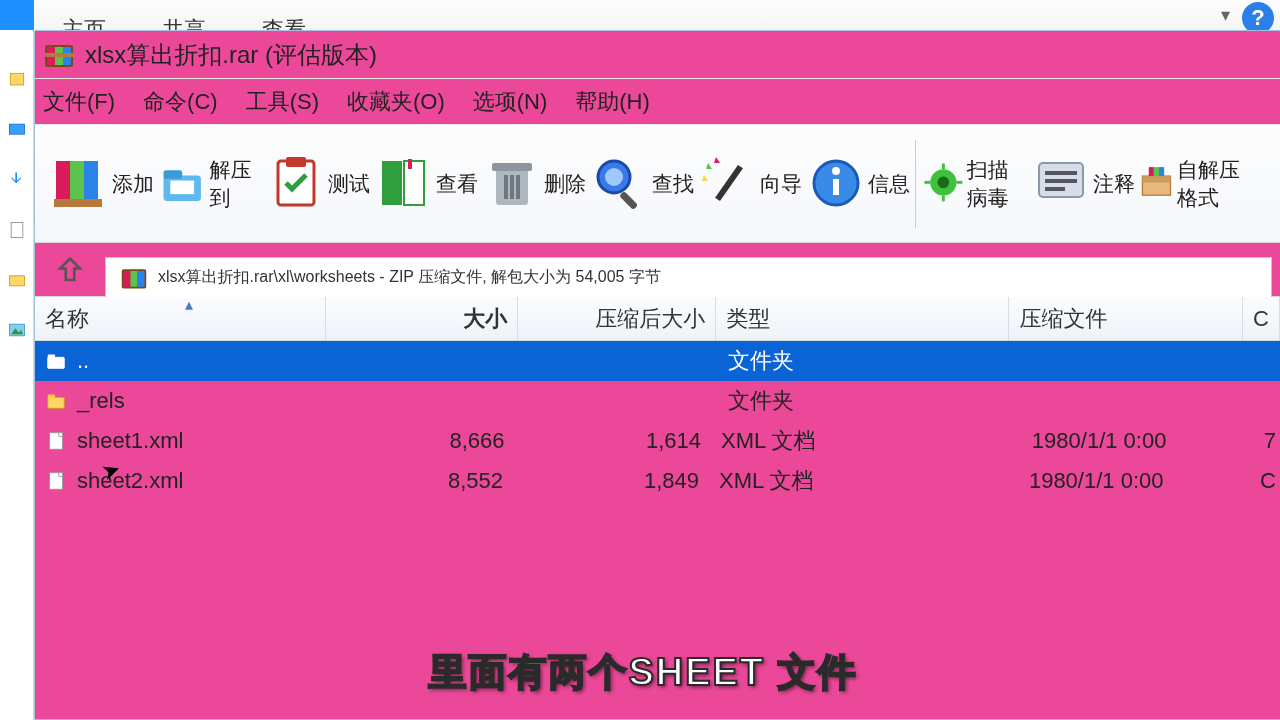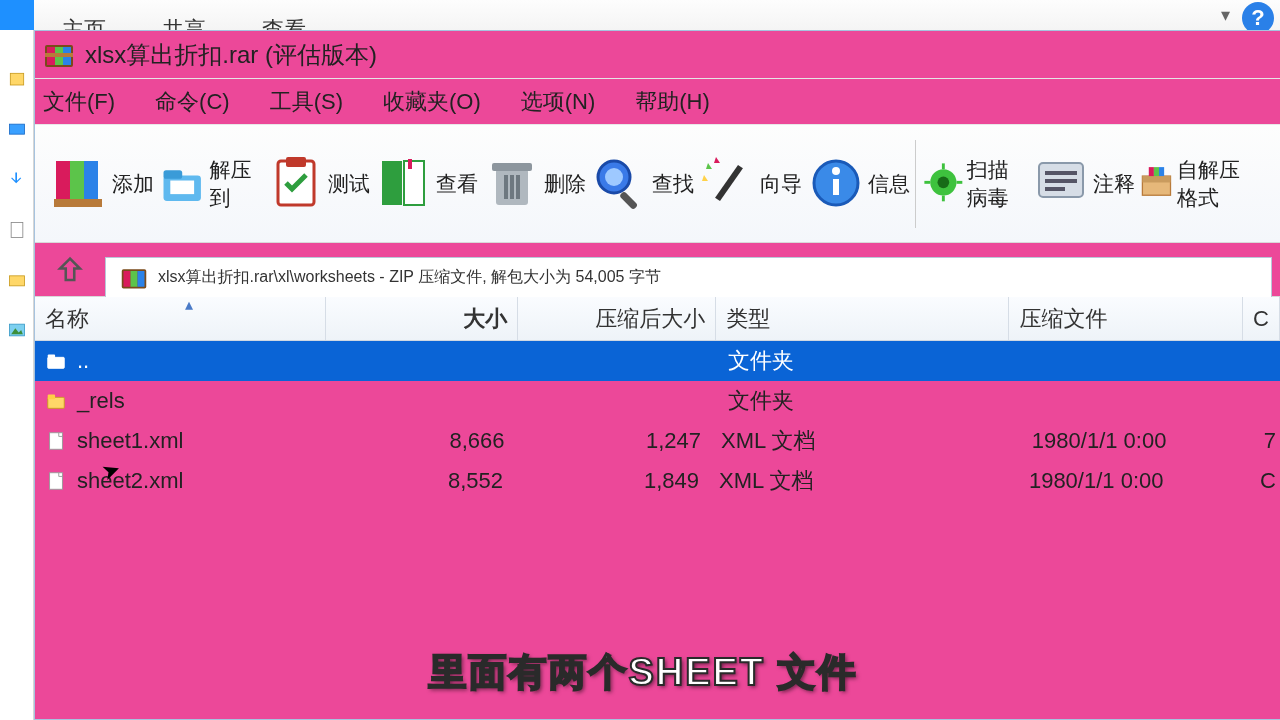--- a/index.html
+++ b/index.html
@@ -8,21 +8,21 @@
 .outer-tabs { height: 46px; background: linear-gradient(#fdfdfd,#f0f0f0); display: flex; align-items: flex-end; font-size: 22px; border-bottom: 1px solid #ddd; padding-left: 34px; }
 .outer-tabs .tab { padding: 0 28px; color: #333; cursor: pointer; }
 .outer-left-edge { position:absolute; left:0; top:0; width:34px; height:30px; background:#1e90ff; }
 
 .winrar-window { position:absolute; left:34px; top:30px; right:0; bottom:0; background:#ec4899; border:1px solid #a6c3df; border-right:none; }
 
 .title-bar { height:48px; display:flex; align-items:center; padding:0 8px; border-bottom:1px solid #e5e5e5; }
 .title-bar .app-icon { width:32px; height:32px; margin-right:10px; }
 .title-bar .title-text { font-size:24px; color:#222; }
 
-.menu-bar { height:46px; display:flex; align-items:center; padding:0 8px; gap:40px; font-size:22px; color:#222; border-bottom:1px solid #e8e8e8; }
+.menu-bar { height:46px; display:flex; align-items:center; padding:0 8px; gap:28px; font-size:22px; color:#222; border-bottom:1px solid #e8e8e8; }
 .menu-bar .menu-item { cursor:pointer; }
 
 .toolbar { height:118px; display:flex; align-items:center; padding:0 12px; border-bottom:1px solid #d9d9d9; background:linear-gradient(#fdfdfd,#f4f7fb); }
 .tool-btn { display:flex; flex-direction:row; align-items:center; justify-content:center; width:108px; height:100%; cursor:pointer; font-size:21px; color:#222; }
 .tool-btn .icon-holder { width:64px; height:64px; display:flex; align-items:center; justify-content:center; margin-bottom:2px; }
 .tool-sep { width:1px; height:88px; background:#ccc; margin:0 4px; }
 
 .path-bar { height:54px; display:flex; align-items:center; border-bottom:1px solid #d8d8d8; }
 .up-btn { width:70px; height:100%; display:flex; align-items:center; justify-content:center; cursor:pointer; }
 .path-box { flex:1; height:42px; margin:16px 8px 0 0; background:#fff; border:1px solid #b8c7d8; display:flex; align-items:center; padding:0 14px; font-size:16px; color:#333; }
@@ -300,21 +300,21 @@
       </div>
       <div class="row">
         <div class="cell name">
           <span class="row-icon"><svg viewBox="0 0 24 24">
               <rect x="5" y="3" width="14" height="18" fill="#fff" stroke="#999"></rect>
               <polyline points="15,3 15,7 19,7" fill="none" stroke="#999"></polyline>
             </svg></span>
           <span>sheet1.xml</span>
         </div>
         <div class="cell size">8,666</div>
-        <div class="cell packed">1,247</div>
+        <div class="cell packed">1,614</div>
         <div class="cell type">XML 文档</div>
         <div class="cell modified">1980/1/1 0:00</div>
         <div class="cell crc">7</div>
       </div>
       <div class="row">
         <div class="cell name">
           <span class="row-icon"><svg viewBox="0 0 24 24">
               <rect x="5" y="3" width="14" height="18" fill="#fff" stroke="#999"></rect>
               <polyline points="15,3 15,7 19,7" fill="none" stroke="#999"></polyline>
             </svg></span>

